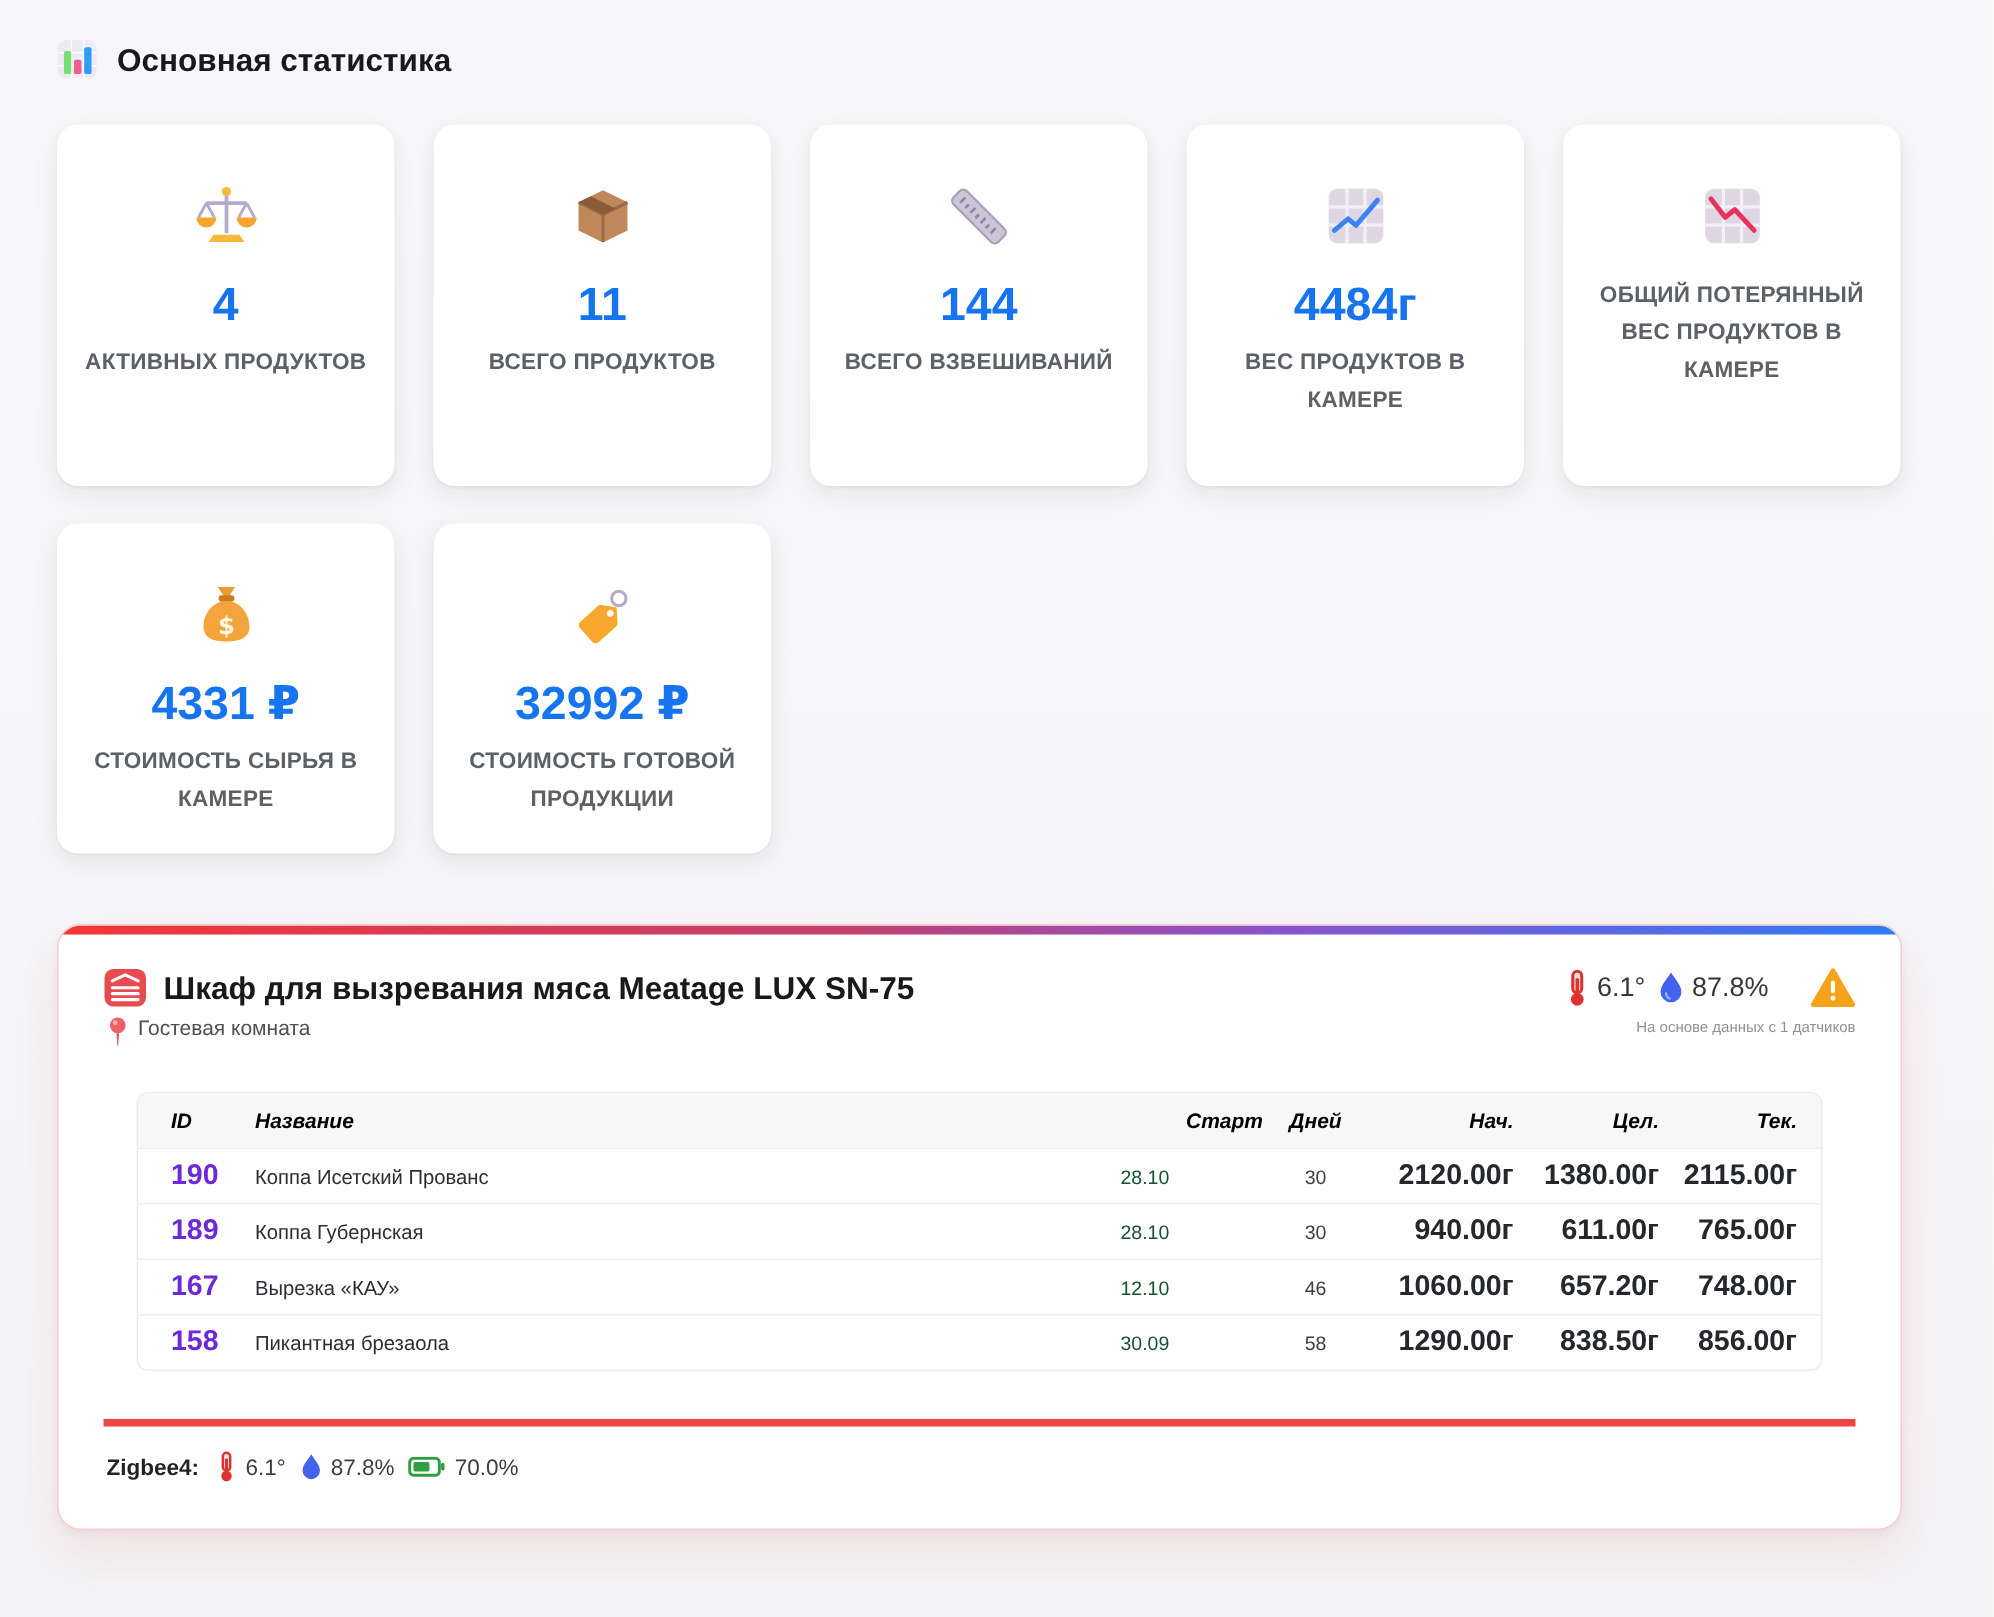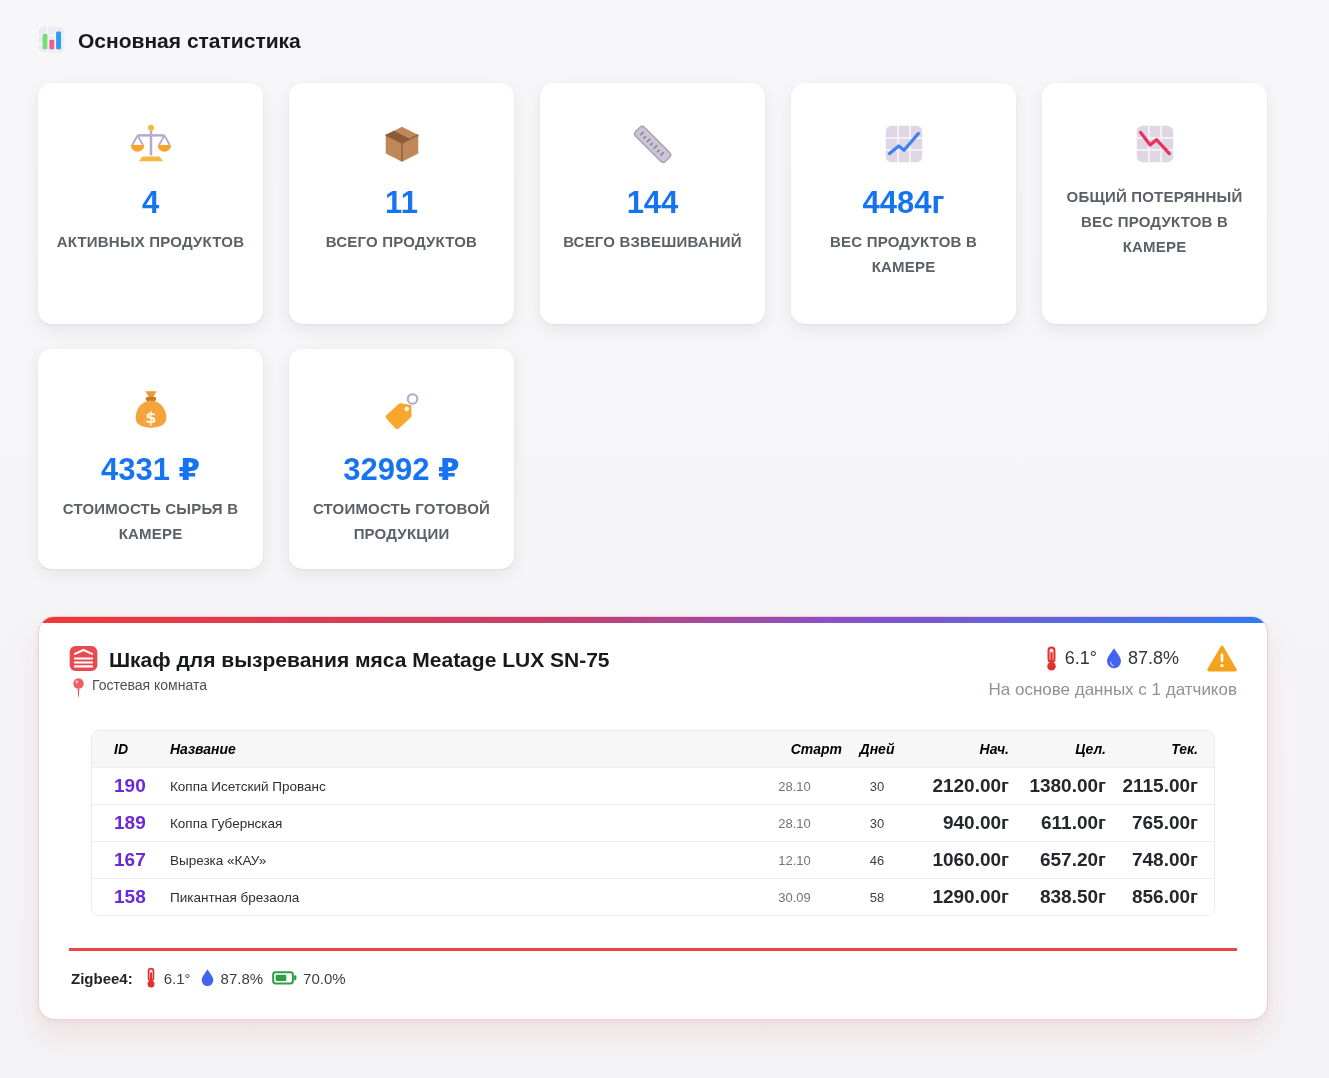--- a/index.html
+++ b/index.html
@@ -33,36 +33,36 @@
   }
   .device-topbar { height:6px; background:linear-gradient(90deg,#f23637 0%,#c4406d 42%,#8b51c9 65%,#2e7bf6 100%); }
   .device-body { padding:22px 30px 22px; }
   .device-header { display:flex; justify-content:space-between; align-items:flex-start; }
   .device-title-row { display:flex; align-items:flex-end; gap:11px; }
   .device-title { font-size:21px; font-weight:bold; color:#17191c; }
   .device-location { display:flex; gap:7px; margin-top:5px; margin-left:3px; font-size:14px; color:#4b5056; }
   .readings { display:flex; align-items:center; justify-content:flex-end; gap:8px; font-size:18px; color:#33373c; }
   .reading { display:flex; align-items:center; gap:5px; }
   .warning-wrap { margin-left:20px; display:flex; align-items:center; }
-  .sensors-note { font-size:17px; color:#8d929a; text-align:right; margin-top:8px; }
+  .sensors-note { font-size:10px; color:#8d929a; text-align:right; margin-top:8px; }
   
   .table-wrap { margin:30px 22px 0; border:1px solid #ebebee; border-radius:8px; overflow:hidden; background:#fff; }
   .t-row { display:grid; grid-template-columns:62px 1fr 95px 70px 97px 97px 92px; align-items:center; height:37px; padding:0 16px 0 4px; }
   .t-head .t-row { background:#f7f7f8; height:36px; }
   .t-head .t-cell { font-size:14px; font-weight:bold; color:#000000;font-style:italic; }
   .t-body .t-row { border-top:1px solid #ededf0; background:#fff; }
   .c-id { padding-left:18px; color:#6d28d9; font-weight:bold; font-size:19px; }
   .c-name { color:#2b2f34; padding-left:12px; font-size:13.5px; }
-  .c-start { text-align:center; color:#737373; font-size:13px; }
+  .c-start { text-align:left; color:#14532d; font-size:13px; }
   .c-days { text-align:center; color:#3c4147; font-size:13px; }
   .c-weight { text-align:right; color:#24272b; font-size:19px; font-weight:bold; }
   .t-head .c-start, .t-head .c-weight { text-align:right; }
   .t-head .c-days { text-align:center; }
   
-  .device-footer { margin:32px 0 0; border-top:3px solid #ef4444; padding:16px 2px 8px; display:flex; align-items:center; gap:9px; font-size:15px; color:#3a3f45; }
+  .device-footer { margin:32px 0 0; border-top:5px solid #ef4444; padding:16px 2px 8px; display:flex; align-items:center; gap:9px; font-size:15px; color:#3a3f45; }
   .footer-label { font-weight:bold; color:#1f2226; margin-right:2px; }
   .footer-reading { display:flex; align-items:center; gap:6px; }
   .icon { display:inline-flex; align-items:center; justify-content:center; }
 </style>
 </head>
 <body>
 
 <div class="page-header">
   <span class="icon">
     <svg width="27" height="27" viewBox="0 0 44 44">

